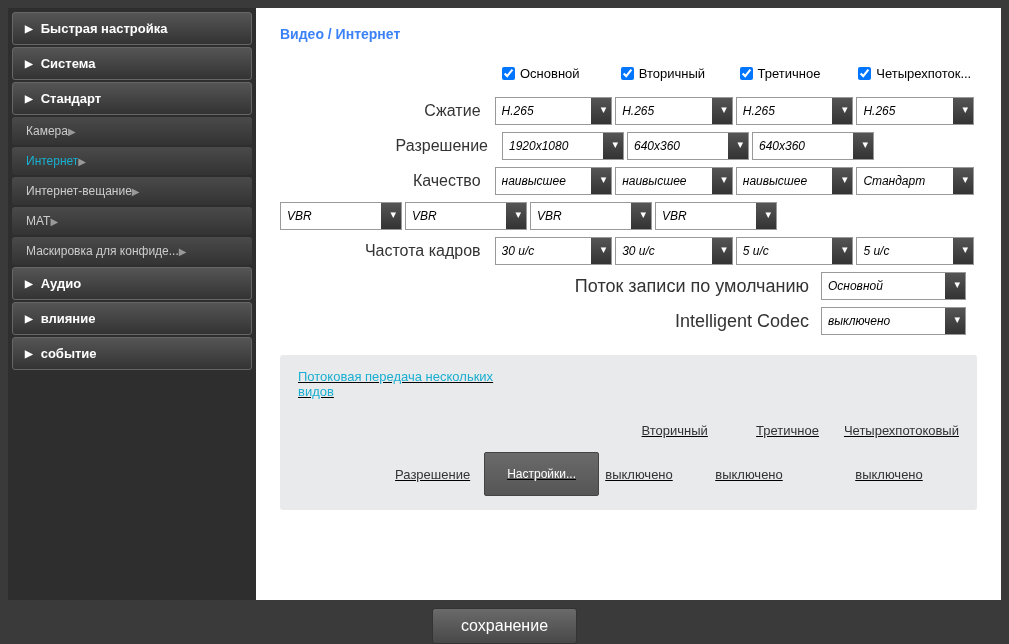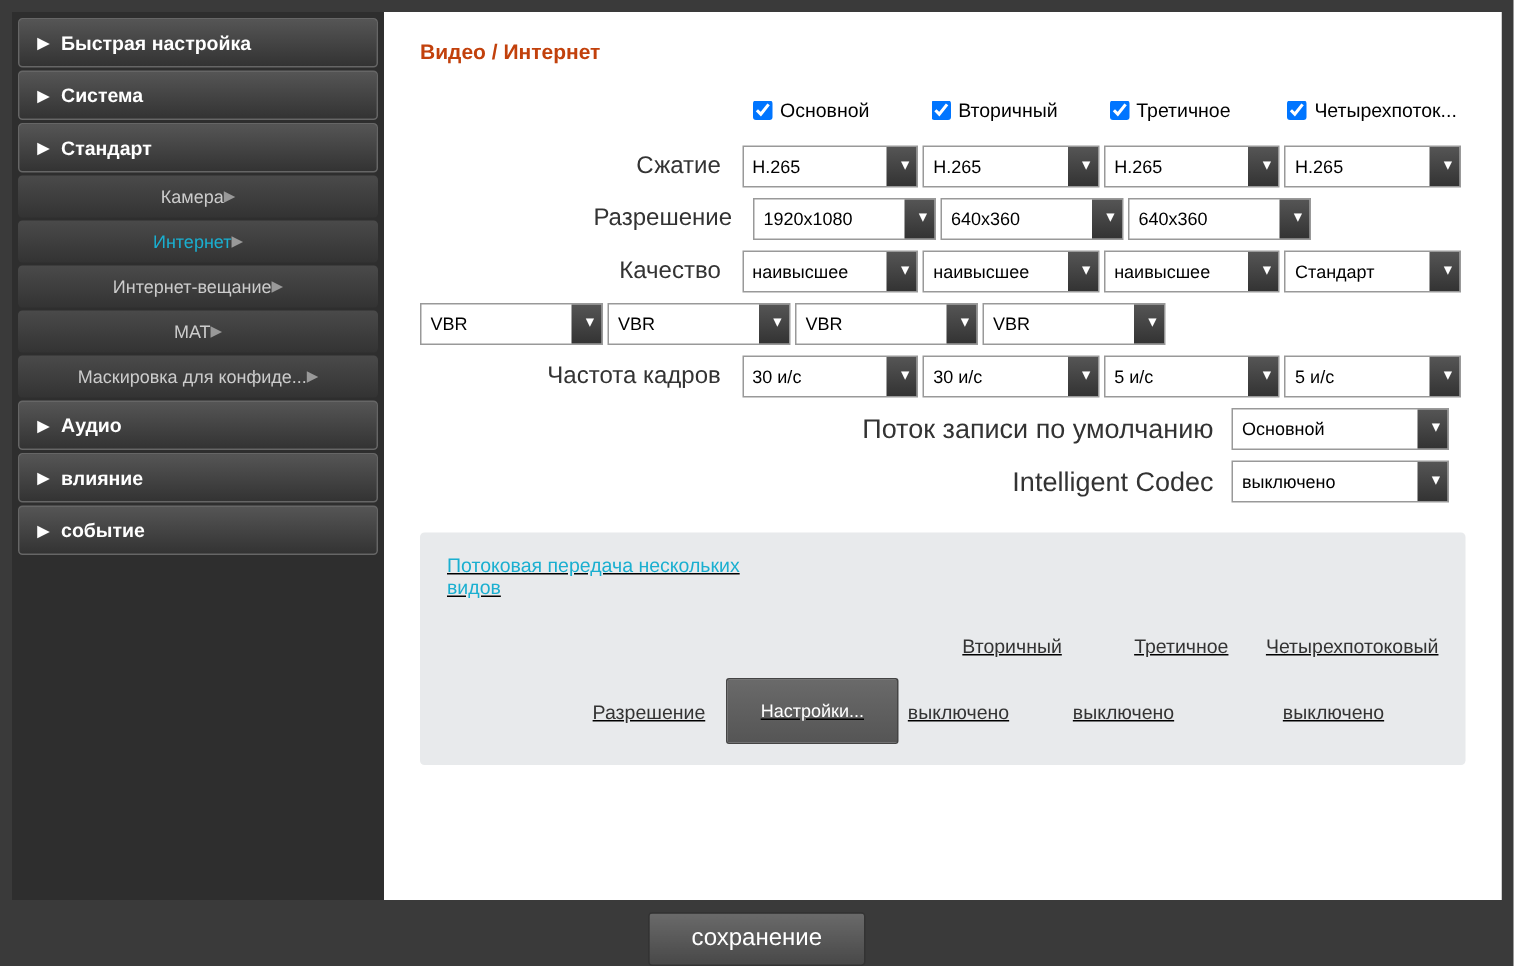--- a/index.html
+++ b/index.html
@@ -3,32 +3,32 @@
 <meta charset="utf-8">
 <style>
 * { margin: 0; padding: 0; box-sizing: border-box; font-family: Arial, sans-serif; }
 body { background: #3a3a3a; padding: 8px; width: 1009px; height: 644px; overflow: hidden; }
 .container { display: flex; height: 592px; background: #fff; }
 .sidebar { width: 248px; background: #2e2e2e; padding: 2px; }
 .nav-item { display: flex; align-items: center; padding: 8px 12px; margin: 2px; color: #fff; font-size: 13px; font-weight: bold; background: linear-gradient(#555, #333); border: 1px solid #666; border-radius: 3px; cursor: pointer; }
 .nav-item .arrow { margin-right: 8px; font-size: 10px; }
 .nav-item.expanded .arrow { transform: rotate(90deg); display: inline-block; }
 .nav-item.expanded { background: linear-gradient(#888, #666); }
-.sub-item { display: flex; align-items: center; justify-content: center; padding: 7px 14px; margin: 2px; color: #ccc; font-size: 12px; background: linear-gradient(#4a4a4a, #333); border-radius: 3px; cursor: pointer; }
+.sub-item { display: flex; align-items: center; justify-content: flex-start; padding: 7px 14px; margin: 2px; color: #ccc; font-size: 12px; background: linear-gradient(#4a4a4a, #333); border-radius: 3px; cursor: pointer; }
 .sub-item.active { color: #1aafd0; }
 .sub-item .chev { font-size: 10px; color: #999; }
 .main { flex: 1; background: #fff; padding: 18px 24px; overflow-y: auto; }
-.page-title { color: #c2410c; font-size: 14px; font-weight: bold; margin-bottom: 24px; }
+.page-title { color: #3b82f6; font-size: 14px; font-weight: bold; margin-bottom: 24px; }
 .stream-header { display: flex; margin-left: 222px; margin-bottom: 16px; }
 .stream-col { width: 122px; display: flex; align-items: center; font-size: 13px; margin-right: 3px; }
 .stream-col input[type=checkbox] { margin-right: 5px; }
 .form-row { display: flex; align-items: center; margin-bottom: 7px; }
 .form-label { width: 222px; text-align: right; padding-right: 14px; font-size: 16px; color: #333; line-height: 1.3; }
 .select-wrap { width: 122px; margin-right: 3px; position: relative; }
-.select-wrap select, .select-wrap-wide select { width: 100%; height: 28px; border: 1px solid #999; background: #fff; padding: 0 22px 0 6px; font-size: 12px; appearance: none; cursor: pointer; }
+.select-wrap select, .select-wrap-wide select { width: 100%; height: 28px; border: 1px solid #999; background: #fff; padding: 0 22px 0 6px; font-size: 12px; appearance: none; cursor: pointer; font-style: italic; }
 .select-wrap::after, .select-wrap-wide::after { content: ''; position: absolute; right: 1px; top: 1px; bottom: 1px; width: 20px; background: linear-gradient(#555,#333); pointer-events: none; }
 .select-wrap::before, .select-wrap-wide::before { content: '▾'; position: absolute; right: 6px; top: 6px; color: #fff; font-size: 11px; z-index: 2; pointer-events: none; }
 .select-wrap-wide { width: 145px; position: relative; }
 .extra-row { display: flex; align-items: center; justify-content: flex-end; margin-bottom: 7px; margin-right: 11px; }
 .extra-label { font-size: 18px; color: #333; margin-right: 12px; }
 .secondary-panel { background: #e8eaec; padding: 14px 18px; margin-top: 20px; border-radius: 3px; text-decoration: underline; }
 .panel-title { color: #1aafd0; font-size: 13px; margin-bottom: 24px; max-width: 220px; }
 .panel-label { width: 200px; text-align: right; font-size: 13px; padding-right: 14px; color: #333; }
 .panel-btn { background: linear-gradient(#6a6a6a,#555); color: #fff; border: 1px solid #444; padding: 14px 22px; font-size: 12px; cursor: pointer; border-radius: 2px; }
 .panel-stream-cols { display: flex; margin-left: 222px; margin-bottom: 14px; }

